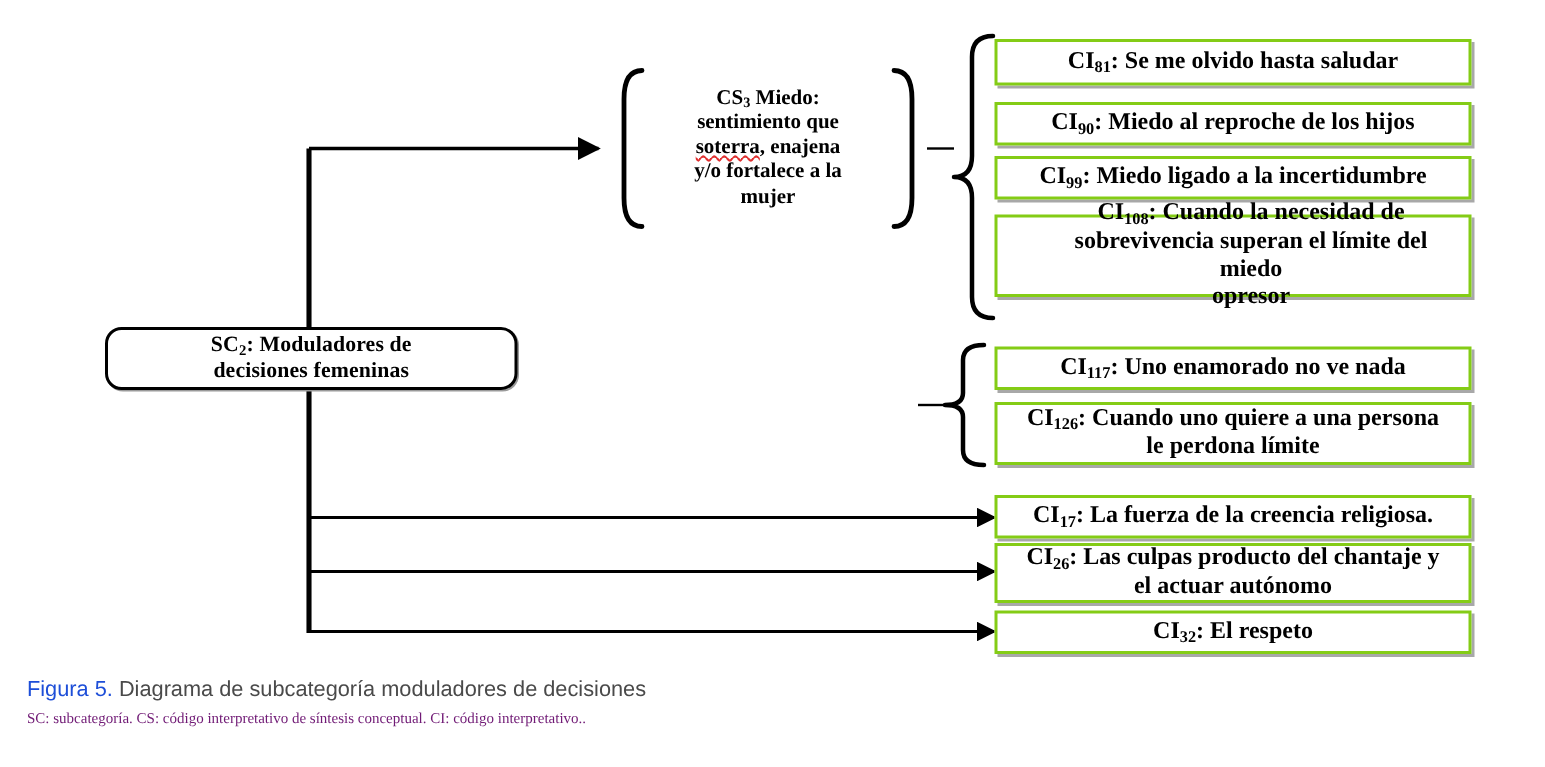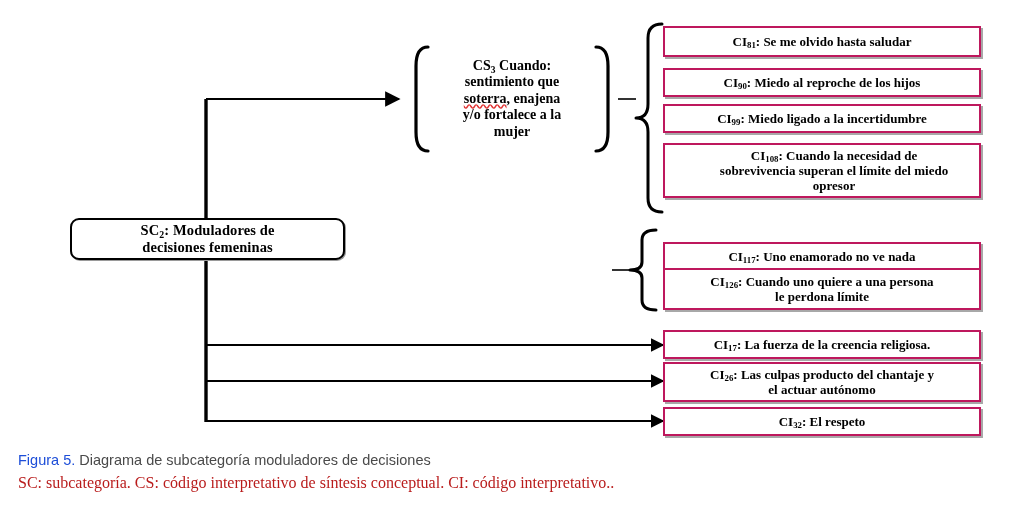--- a/index.html
+++ b/index.html
@@ -67,22 +67,22 @@
     border: 2px solid #000000;
     border-radius: 9px;
     font-size: 14.5px;
     letter-spacing: .1px;
     box-shadow: 1px 1px 0 #9a9a9a;
     z-index: 6;
   }
 
   
   .ci-box {
-    border: 2px solid #be185d;
-    font-size: 13px;
+    border: 2px solid #84cc16;
+    font-size: 16px;
     letter-spacing: 0;
     box-shadow: 2px 2px 0 #a8a8a8;
     z-index: 5;
     justify-content: flex-end;
   }
 
   
   .cs-node {
     font-size: 14px;
     z-index: 5;
@@ -134,22 +134,22 @@
     color: #4a4a4a;
     white-space: nowrap;
     margin-bottom: 6px;
   }
   #caption-line1 .fig-label {
     font-weight: normal;
     color: #1d4ed8;
   }
   #caption-line2 {
     font-family: "Liberation Serif", "DejaVu Serif", serif;
-    font-size: 16px;
-    color: #b91c1c;
+    font-size: 10px;
+    color: #701a75;
     white-space: nowrap;
   }
 </style>
 </head>
 <body>
 
 <div id="page">
 
   <div id="diagram">
 
@@ -168,36 +168,36 @@
 
       <line x1="206" y1="381" x2="663" y2="381" stroke="#000000" stroke-width="1.9" marker-end="url(#arrow)"></line>
 
       <line x1="206" y1="421" x2="663" y2="421" stroke="#000000" stroke-width="1.9" marker-end="url(#arrow)"></line>
 
       <line x1="618" y1="99" x2="636" y2="99" stroke="#000000" stroke-width="1.6"></line>
 
       <line x1="612" y1="270" x2="630" y2="270" stroke="#000000" stroke-width="1.6"></line>
     </svg>
 
-    <div class="node sc-box" style="left:70px; top:218px; width:275px; height:42px;">
+    <div class="node sc-box" style="left:70px; top:218px; width:275px; height:42px;border-radius:11px;">
       <span class="label">
         <span>SC</span><sub>2</sub><span>: Moduladores de</span><br>
         <span>decisiones femeninas</span>
       </span>
     </div>
 
     <div class="node cs-node" style="left:412px; top:44px; width:200px; height:110px;">
       <svg class="bracket left" viewBox="0 0 18 110" preserveAspectRatio="none">
         <path d="M16 3 Q4 3 4 22 L4 88 Q4 107 16 107" fill="none" stroke="#000000" stroke-width="3.2" stroke-linecap="round"></path>
       </svg>
       <svg class="bracket right" viewBox="0 0 18 110" preserveAspectRatio="none">
         <path d="M2 3 Q14 3 14 22 L14 88 Q14 107 2 107" fill="none" stroke="#000000" stroke-width="3.2" stroke-linecap="round"></path>
       </svg>
       <span class="label">
-        <span>CS</span><sub>3</sub><span> Cuando:</span><br>
+        <span>CS</span><sub>3</sub><span> Miedo:</span><br>
         <span>sentimiento que</span><br>
         <span class="misspelled">soterra</span><span>, enajena</span><br>
         <span>y/o fortalece a la</span><br>
         <span>mujer</span>
       </span>
     </div>
 
     <svg class="brace" style="left:634px; top:22px; width:30px; height:192px;" viewBox="0 0 30 192" preserveAspectRatio="none">
       <path d="M28 2 Q14 2 14 16 L14 82 Q14 96 2 96 Q14 96 14 110 L14 176 Q14 190 28 190" fill="none" stroke="#000000" stroke-width="3" stroke-linecap="round" stroke-linejoin="round"></path>
     </svg>
@@ -226,21 +226,21 @@
         <span>sobrevivencia superan el límite del miedo</span><br>
         <span>opresor</span>
       </span>
     </div>
 
 
     <svg class="brace" style="left:628px; top:228px; width:30px; height:84px;" viewBox="0 0 30 84" preserveAspectRatio="none">
       <path d="M28 2 Q14 2 14 12 L14 34 Q14 42 2 42 Q14 42 14 50 L14 72 Q14 82 28 82" fill="none" stroke="#000000" stroke-width="3" stroke-linecap="round" stroke-linejoin="round"></path>
     </svg>
 
-    <div class="node ci-box" style="left:663px; top:231px; width:318px; height:29px;margin-top:11px;">
+    <div class="node ci-box" style="left:663px; top:231px; width:318px; height:29px;">
       <span class="label">
         <span>CI</span><sub>117</sub><span>: </span><span>Uno enamorado no ve nada</span>
       </span>
     </div>
 
     <div class="node ci-box" style="left:663px; top:268px; width:318px; height:42px;">
       <span class="label">
         <span>CI</span><sub>126</sub><span>: </span><span>Cuando uno quiere a una persona</span><br>
         <span>le perdona límite</span>
       </span>

